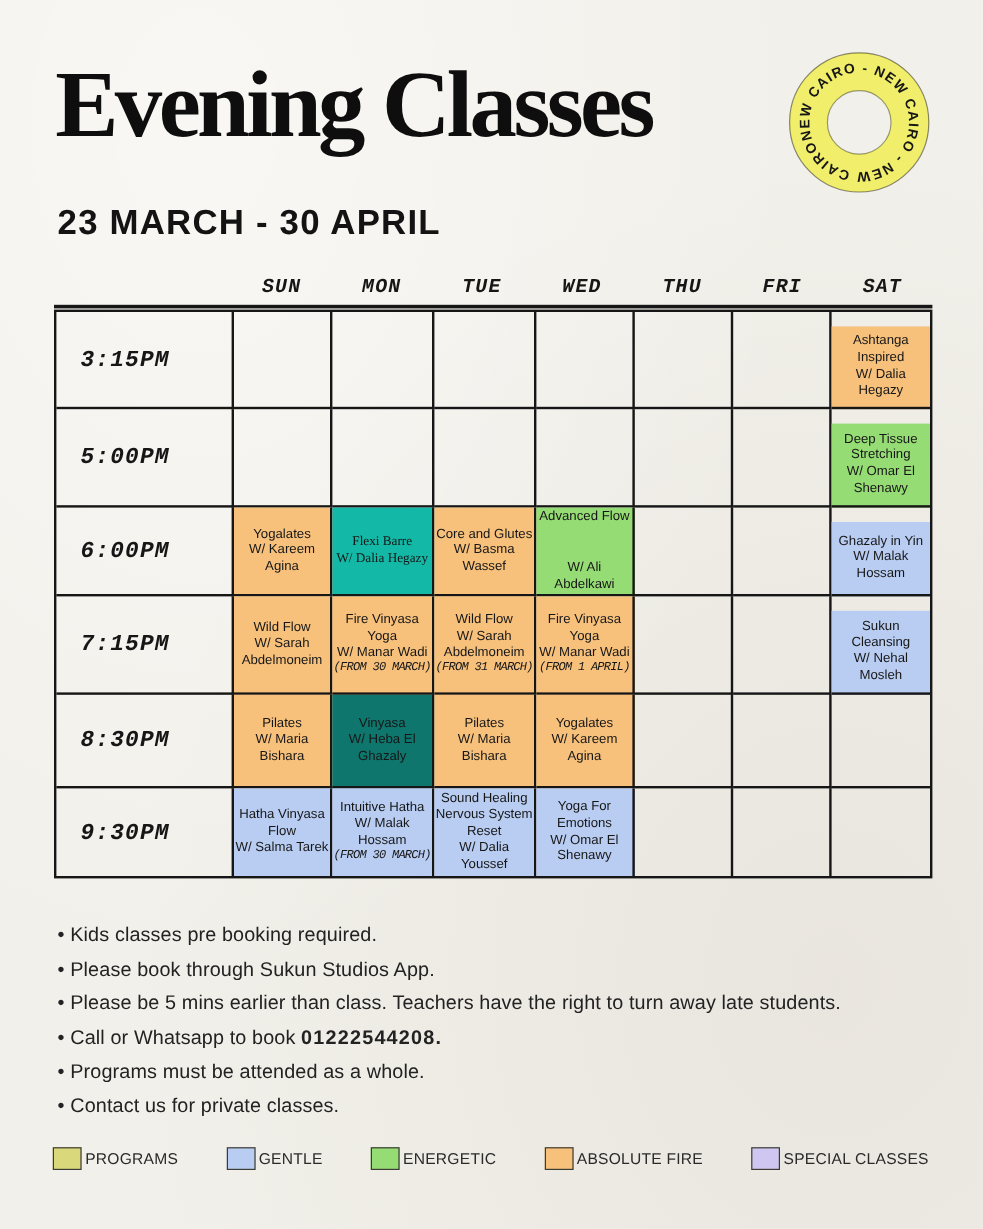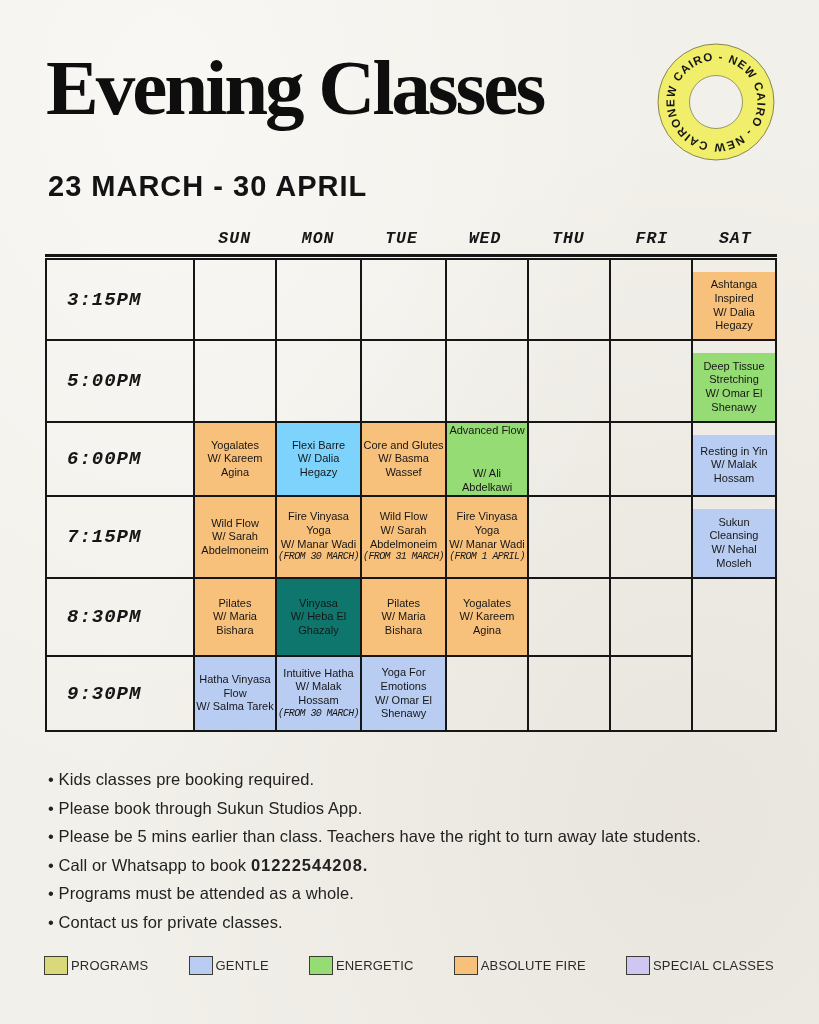--- a/index.html
+++ b/index.html
@@ -135,36 +135,36 @@
         <div class="gcell cell"></div>
         <div class="gcell cell" style="background: rgb(150, 220, 117);">
           <span class="c-title">Deep Tissue Stretching</span>
           <span class="c-teacher">W/ Omar El Shenawy</span>
         </div>
         <div class="gcell time">6:00PM</div>
         <div class="gcell cell" style="background: rgb(247, 193, 124);">
           <span class="c-title">Yogalates</span>
           <span class="c-teacher">W/ Kareem Agina</span>
         </div>
-        <div class="gcell cell" style="background: #7dd3fc;">
+        <div class="gcell cell" style="background: #14b8a6; font-family: Liberation Serif, serif;">
           <span class="c-title">Flexi Barre</span>
           <span class="c-teacher">W/ Dalia Hegazy</span>
         </div>
         <div class="gcell cell" style="background: rgb(247, 193, 124);">
           <span class="c-title">Core and Glutes</span>
           <span class="c-teacher">W/ Basma Wassef</span>
         </div>
         <div class="gcell cell" style="background: rgb(150, 220, 117); gap: 30px;">
           <span class="c-title">Advanced Flow</span>
           <span class="c-teacher">W/ Ali Abdelkawi</span>
         </div>
         <div class="gcell cell"></div>
         <div class="gcell cell"></div>
         <div class="gcell cell" style="background: rgb(185, 205, 242);">
-          <span class="c-title">Resting in Yin</span>
+          <span class="c-title">Ghazaly in Yin</span>
           <span class="c-teacher">W/ Malak Hossam</span>
         </div>
         <div class="gcell time">7:15PM</div>
         <div class="gcell cell" style="background: rgb(247, 193, 124);">
           <span class="c-title">Wild Flow</span>
           <span class="c-teacher">W/ Sarah Abdelmoneim</span>
         </div>
         <div class="gcell cell" style="background: rgb(247, 193, 124);">
           <span class="c-title">Fire Vinyasa Yoga</span>
           <span class="c-teacher">W/ Manar Wadi</span>
@@ -208,20 +208,24 @@
         <div class="gcell cell"></div>
         <div class="gcell time">9:30PM</div>
         <div class="gcell cell" style="background: rgb(185, 205, 242);">
           <span class="c-title">Hatha Vinyasa Flow</span>
           <span class="c-teacher">W/ Salma Tarek</span>
         </div>
         <div class="gcell cell" style="background: rgb(185, 205, 242);">
           <span class="c-title">Intuitive Hatha</span>
           <span class="c-teacher">W/ Malak Hossam</span>
           <span class="c-note">(FROM 30 MARCH)</span>
+        </div>
+        <div class="gcell cell" style="background: rgb(185, 205, 242);">
+          <span class="c-title">Sound Healing Nervous System Reset</span>
+          <span class="c-teacher">W/ Dalia Youssef</span>
         </div>
         <div class="gcell cell" style="background: rgb(185, 205, 242);">
           <span class="c-title">Yoga For Emotions</span>
           <span class="c-teacher">W/ Omar El Shenawy</span>
         </div>
         <div class="gcell cell"></div>
         <div class="gcell cell"></div>
         <div class="gcell cell"></div>
       </div>
   </div>

